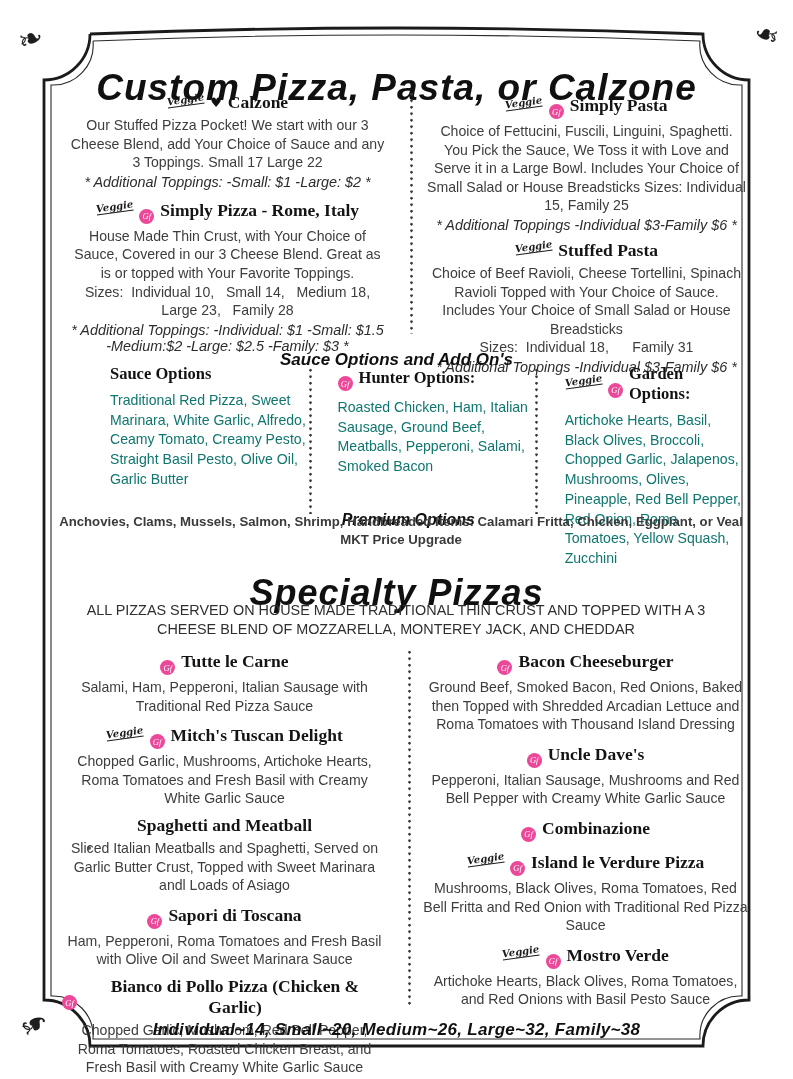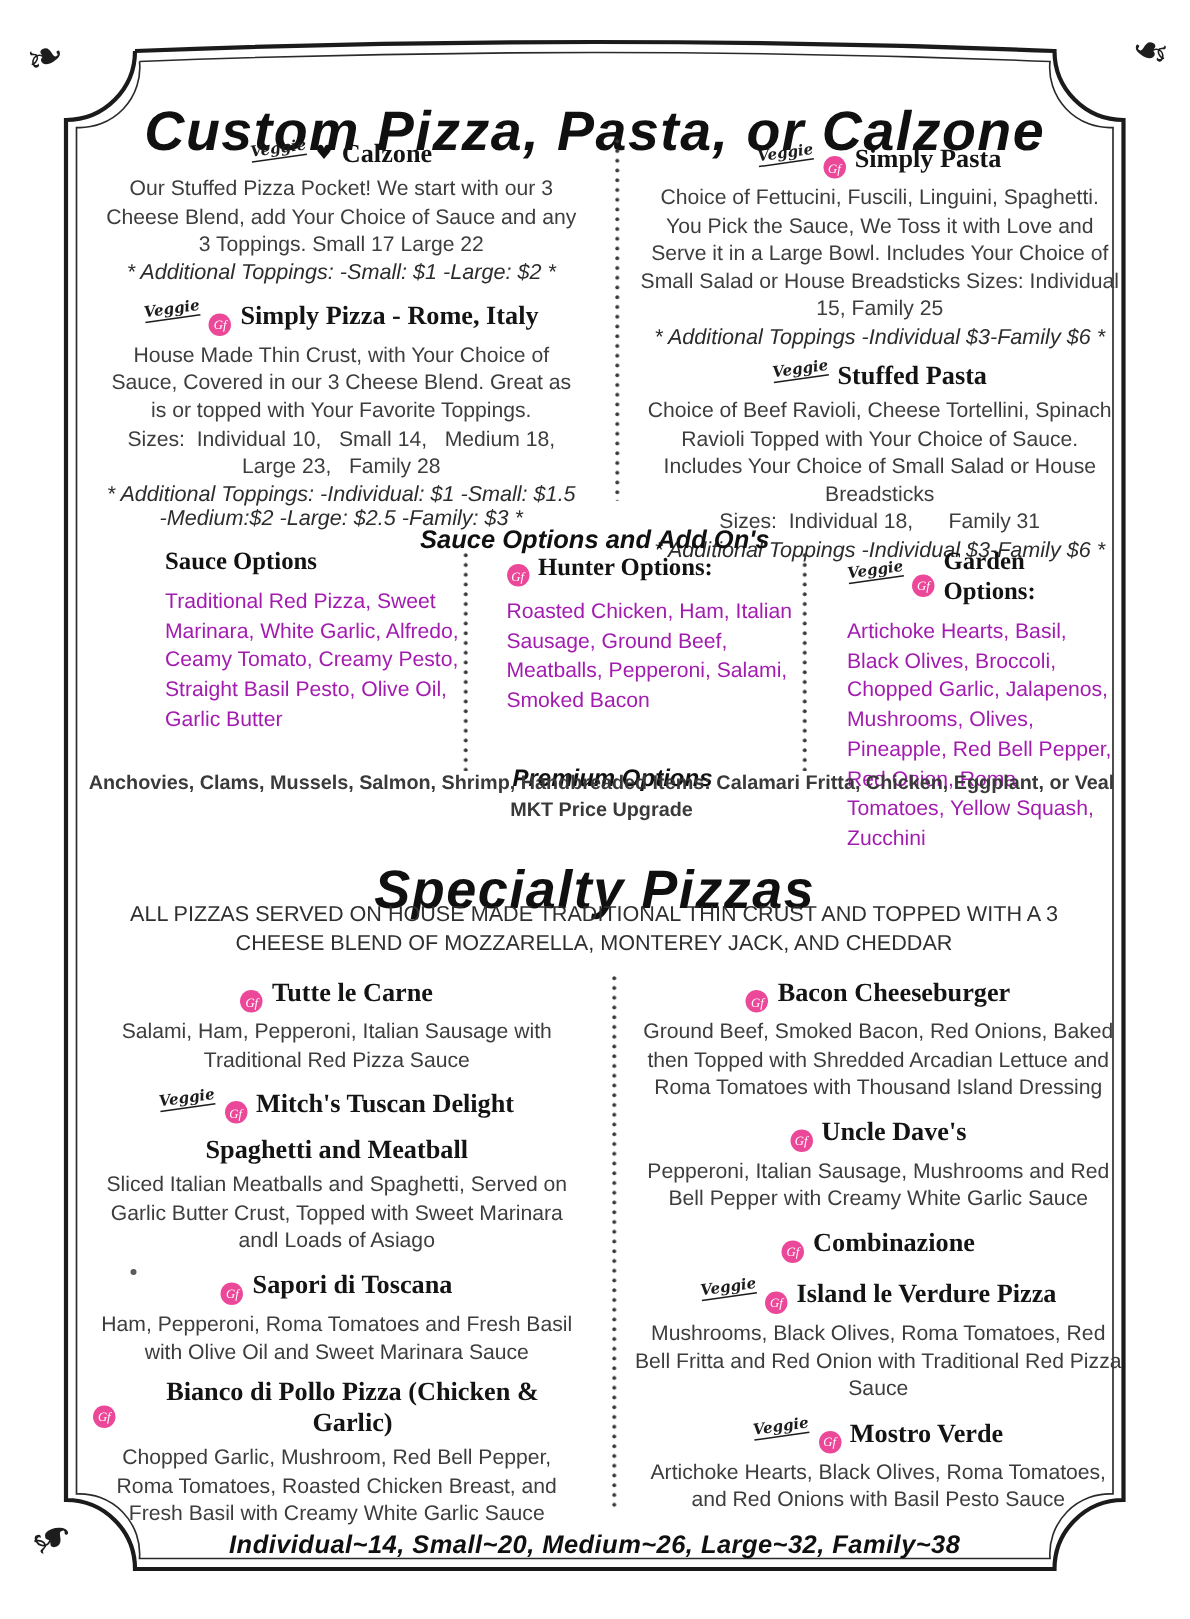--- a/index.html
+++ b/index.html
@@ -47,21 +47,21 @@
   .heart{font-family:"DejaVu Sans",sans-serif;font-size:13px;color:#101010;}
 
   .addons-head{position:absolute;top:336px;left:0;width:100%;text-align:center;font-size:17px;}
   .addons-grid{position:absolute;left:62px;top:364px;width:684px;display:grid;
                grid-template-columns:36.2% 33.2% 30.6%;}
   .addon-col1{padding-left:48px;}
   .addon-col2{padding-left:28px;}
   .addon-col3{padding-left:28px;}
   .addon-title{display:flex;align-items:center;gap:6px;margin:0 0 7px;
                font-family:"Liberation Serif",serif;font-weight:700;font-size:16.5px;color:#121212;}
-  .addon-list{font-size:14.1px;line-height:1.4;color:#a21caf;}
+  .addon-list{font-size:14.1px;line-height:1.4;color:#0f766e;}
 
   .premium-head{position:absolute;top:490px;left:247px;width:228px;text-align:right;font-size:16px;}
   .premium-text{position:absolute;top:513px;left:56px;width:690px;text-align:center;
                 font-size:13.2px;line-height:1.4;color:#3a3a3a;font-weight:bold;}
 
   .footer-line{position:absolute;top:1020px;left:0;width:100%;text-align:center;
                font-size:17px;letter-spacing:0.3px;}
   .stray-dot{position:absolute;left:87px;top:846px;width:4px;height:4px;border-radius:50%;background:#5a5a5a;}
 </style>
 </head>
@@ -183,20 +183,21 @@
         </h3>
         <p class="desc">Salami, Ham, Pepperoni, Italian Sausage with Traditional Red Pizza Sauce</p>
       </section>
 
       <section class="mi">
         <h3 class="mi-head">
           <span class="veggie">Veggie</span>
           <span class="gf">Gf</span>
           <span>Mitch's Tuscan Delight</span>
         </h3>
+        <p class="desc">Chopped Garlic, Mushrooms, Artichoke Hearts, Roma Tomatoes and Fresh Basil with Creamy White Garlic Sauce</p>
       </section>
 
       <section class="mi">
         <h3 class="mi-head">
           <span>Spaghetti and Meatball</span>
         </h3>
         <p class="desc">Sliced Italian Meatballs and Spaghetti, Served on Garlic Butter Crust, Topped with Sweet Marinara andl Loads of Asiago</p>
       </section>
 
       <section class="mi">

